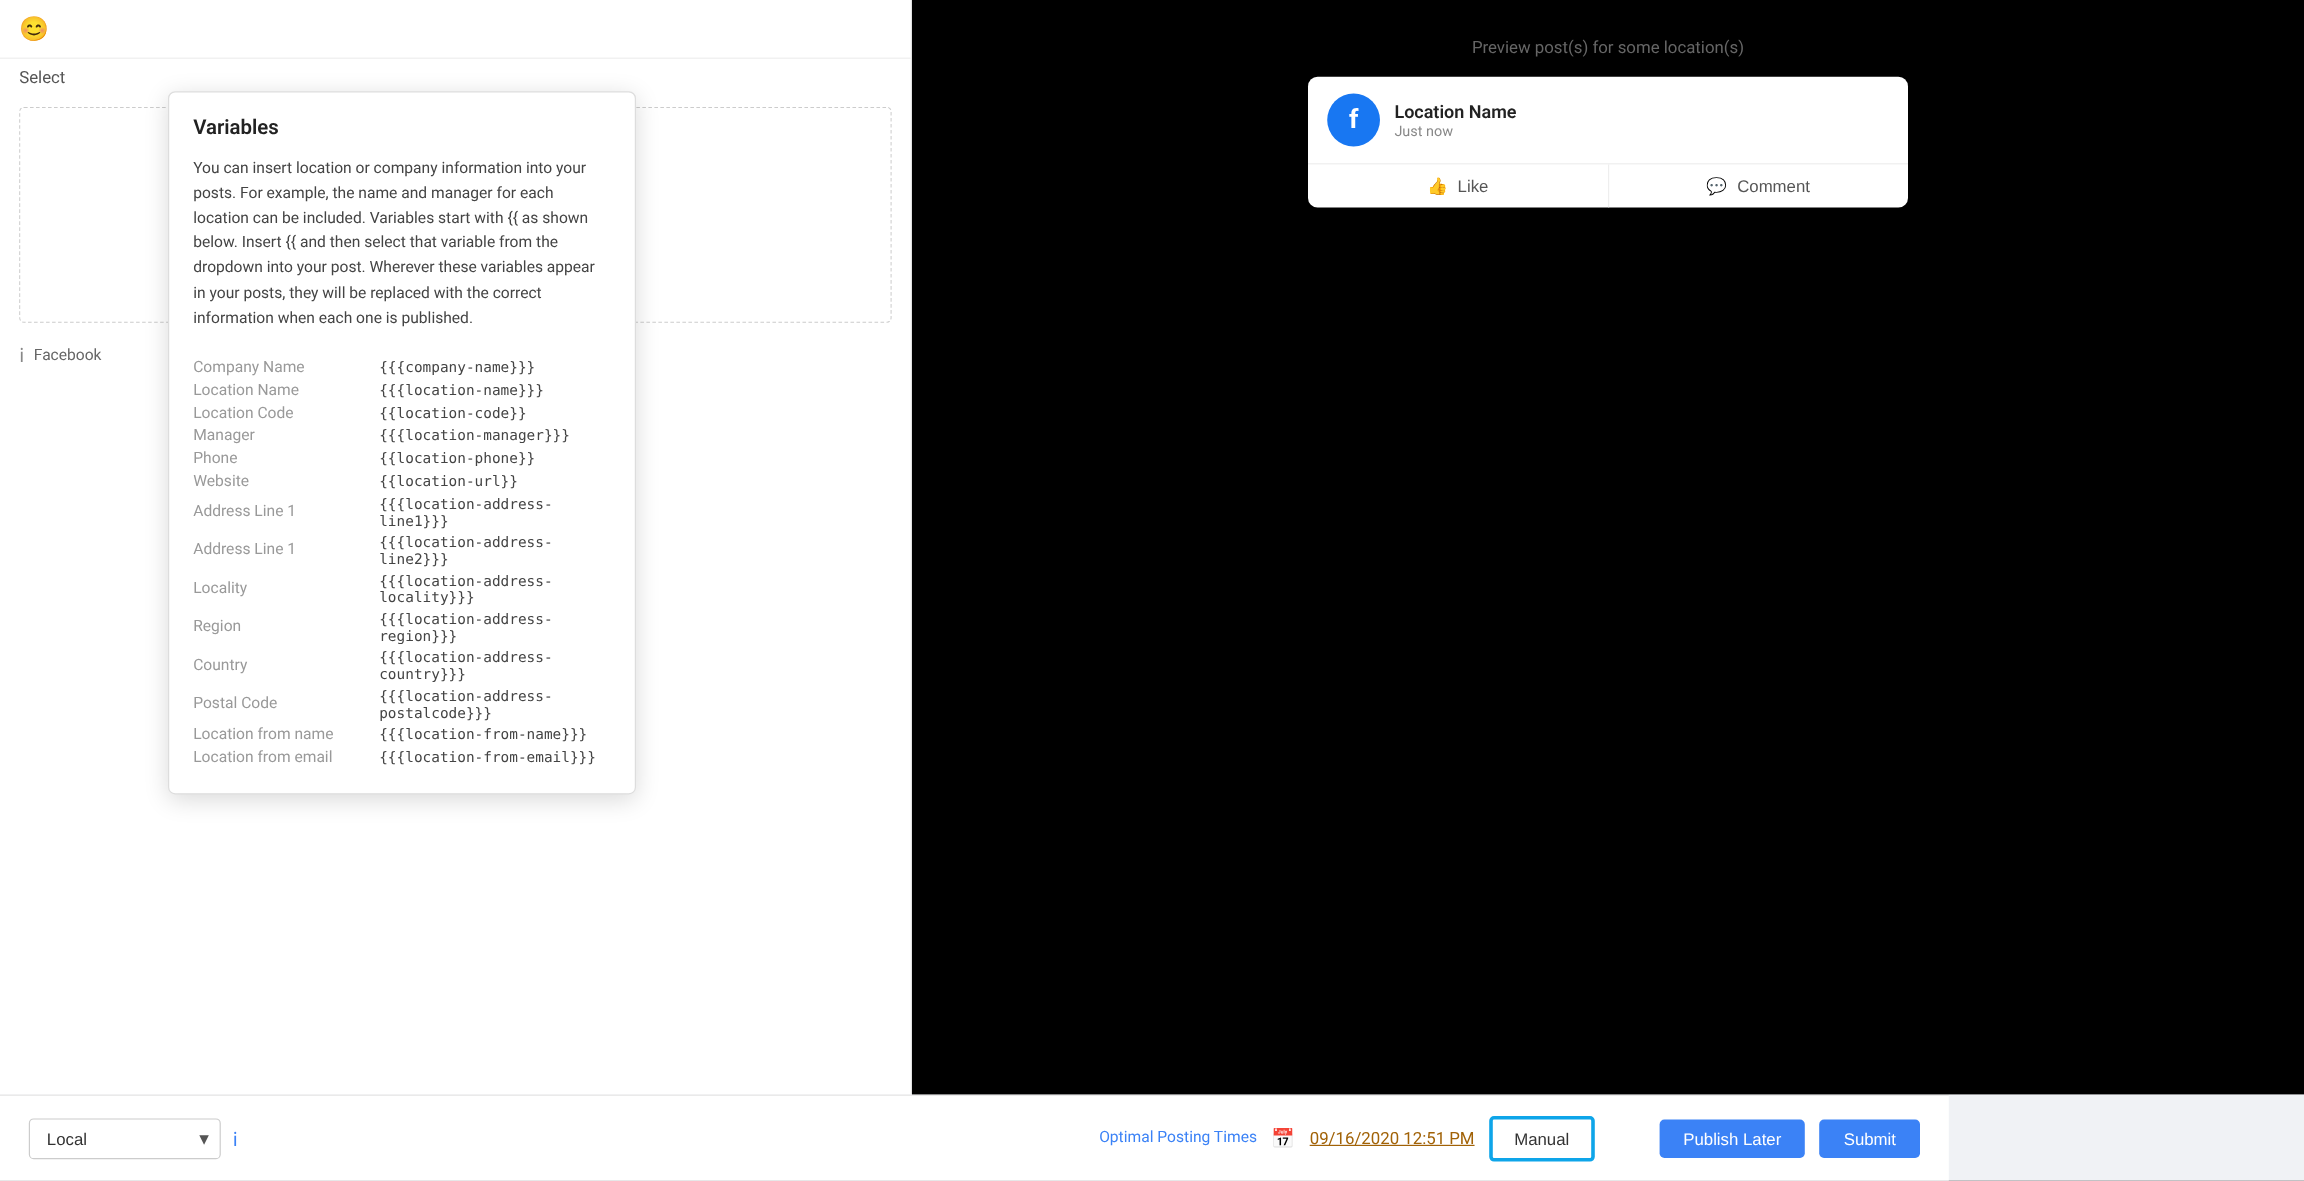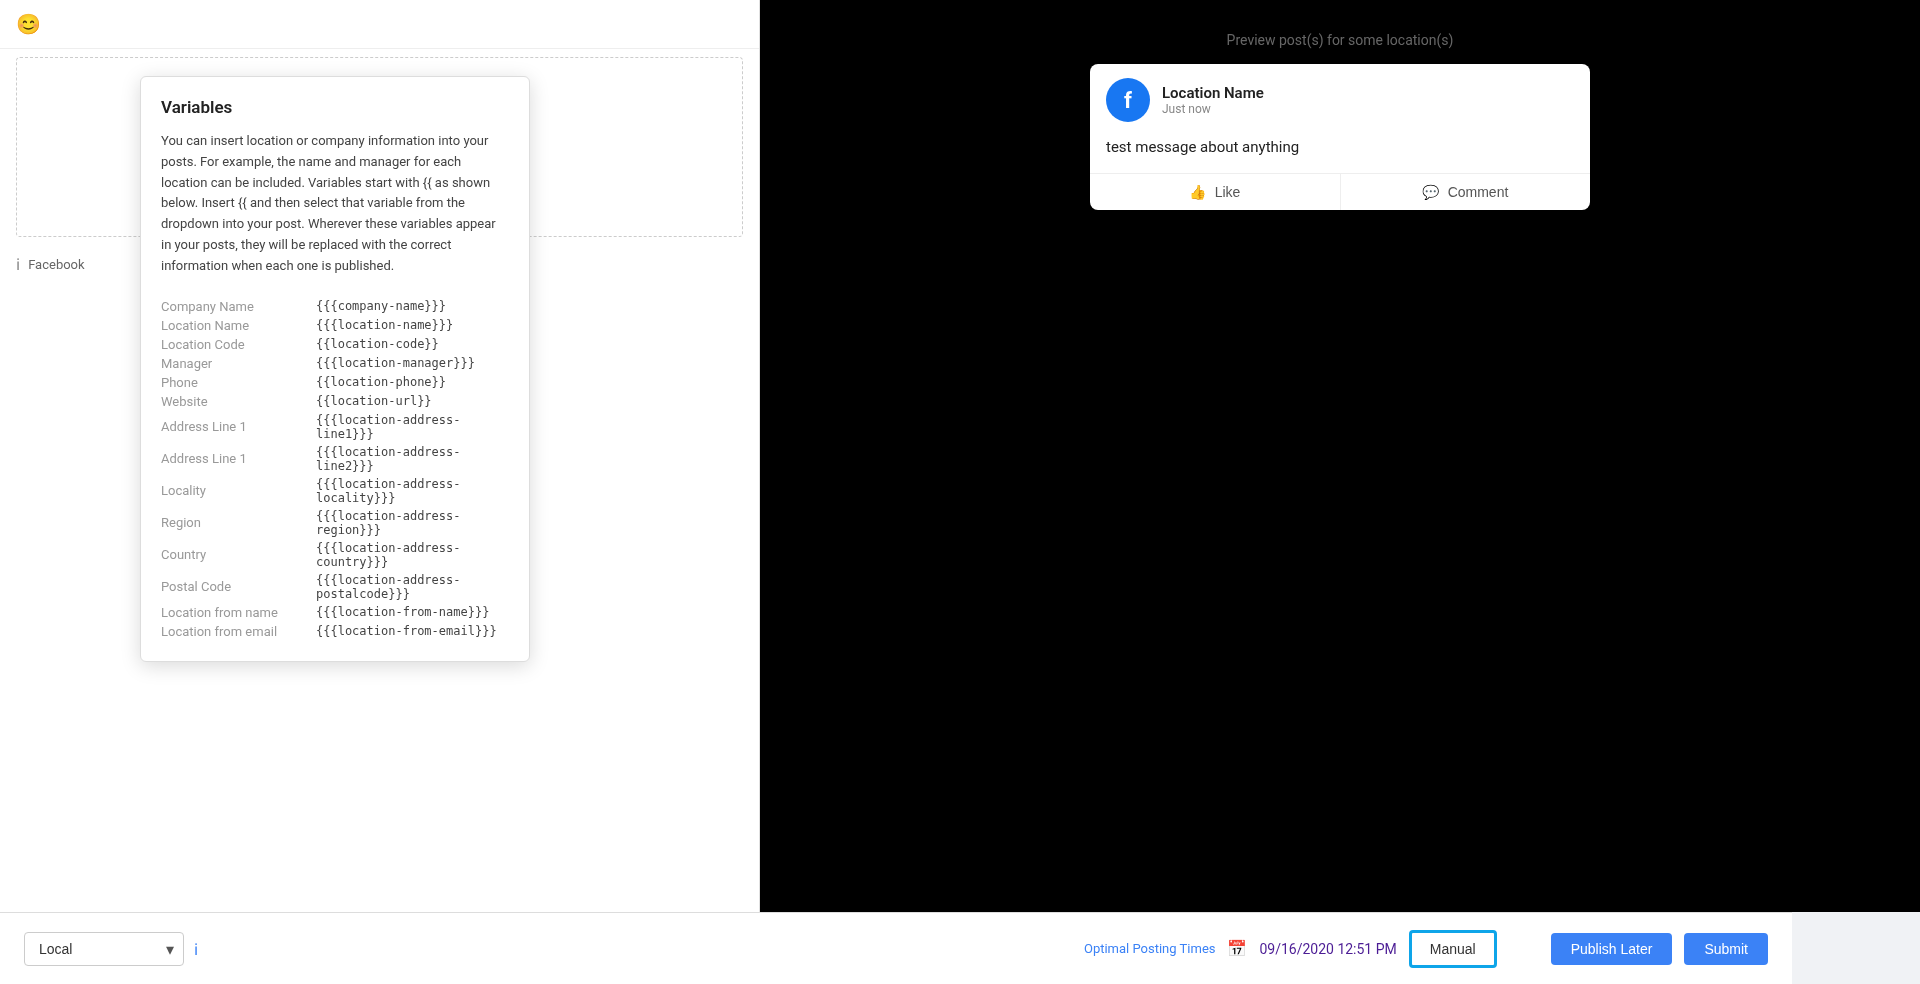--- a/index.html
+++ b/index.html
@@ -272,21 +272,22 @@
     .calendar-icon-btn {
       background: none;
       border: none;
       cursor: pointer;
       color: #666;
       font-size: 16px;
     }
 
     .datetime-display {
       font-size: 14px;
-      color: #4c1d95;
+      color: #a16207;
+      text-decoration: underline;
     }
 
     .manual-btn {
       padding: 8px 18px;
       border: 3px solid #0ea5e9;
       border-radius: 4px;
       background: #fff;
       font-size: 14px;
       color: #333;
       cursor: pointer;
@@ -310,21 +311,21 @@
       border-radius: 4px;
       background: #3b82f6;
       font-size: 14px;
       color: #fff;
       cursor: pointer;
       font-weight: 500;
     }
 
     .full-bottom-bar {
       display: flex;
-      width: 1792px;
+      width: 1624px;
       height: 72px;
       background: #fff;
       border-top: 1px solid #ddd;
       gap: 22px;
     }
 
     .left-bottom {
       width: 760px;
       display: flex;
       align-items: center;
@@ -342,20 +343,23 @@
     }
   </style>
 </head>
 <body>
 
 <div class="main-container">
 
   <div class="left-panel">
     <div class="emoji-bar">
       <span class="emoji-icon">😊</span>
+    </div>
+    <div class="select-row">
+      <span>Select</span>
     </div>
     <div class="text-area-placeholder"></div>
     <div class="info-bar">
       <span class="info-icon">ℹ</span>
       <span class="facebook-label">Facebook</span>
     </div>
 
     <div class="variables-popup">
       <div class="variables-title">Variables</div>
       <div class="variables-description">You can insert location or company information into your posts. For example, the name and manager for each location can be included. Variables start with {{ as shown below. Insert {{ and then select that variable from the dropdown into your post. Wherever these variables appear in your posts, they will be replaced with the correct information when each one is published.</div>
@@ -426,21 +430,20 @@
     <div class="preview-title">Preview post(s) for some location(s)</div>
 
     <div class="post-card">
       <div class="post-header">
         <div class="fb-avatar">f</div>
         <div class="post-meta">
           <span class="post-location-name">Location Name</span>
           <span class="post-time">Just now</span>
         </div>
       </div>
-      <div class="post-text">test message about anything</div>
       <div class="post-actions">
         <button class="post-action-btn">
           <span>👍</span>
           <span>Like</span>
         </button>
         <button class="post-action-btn">
           <span>💬</span>
           <span>Comment</span>
         </button>
       </div>

